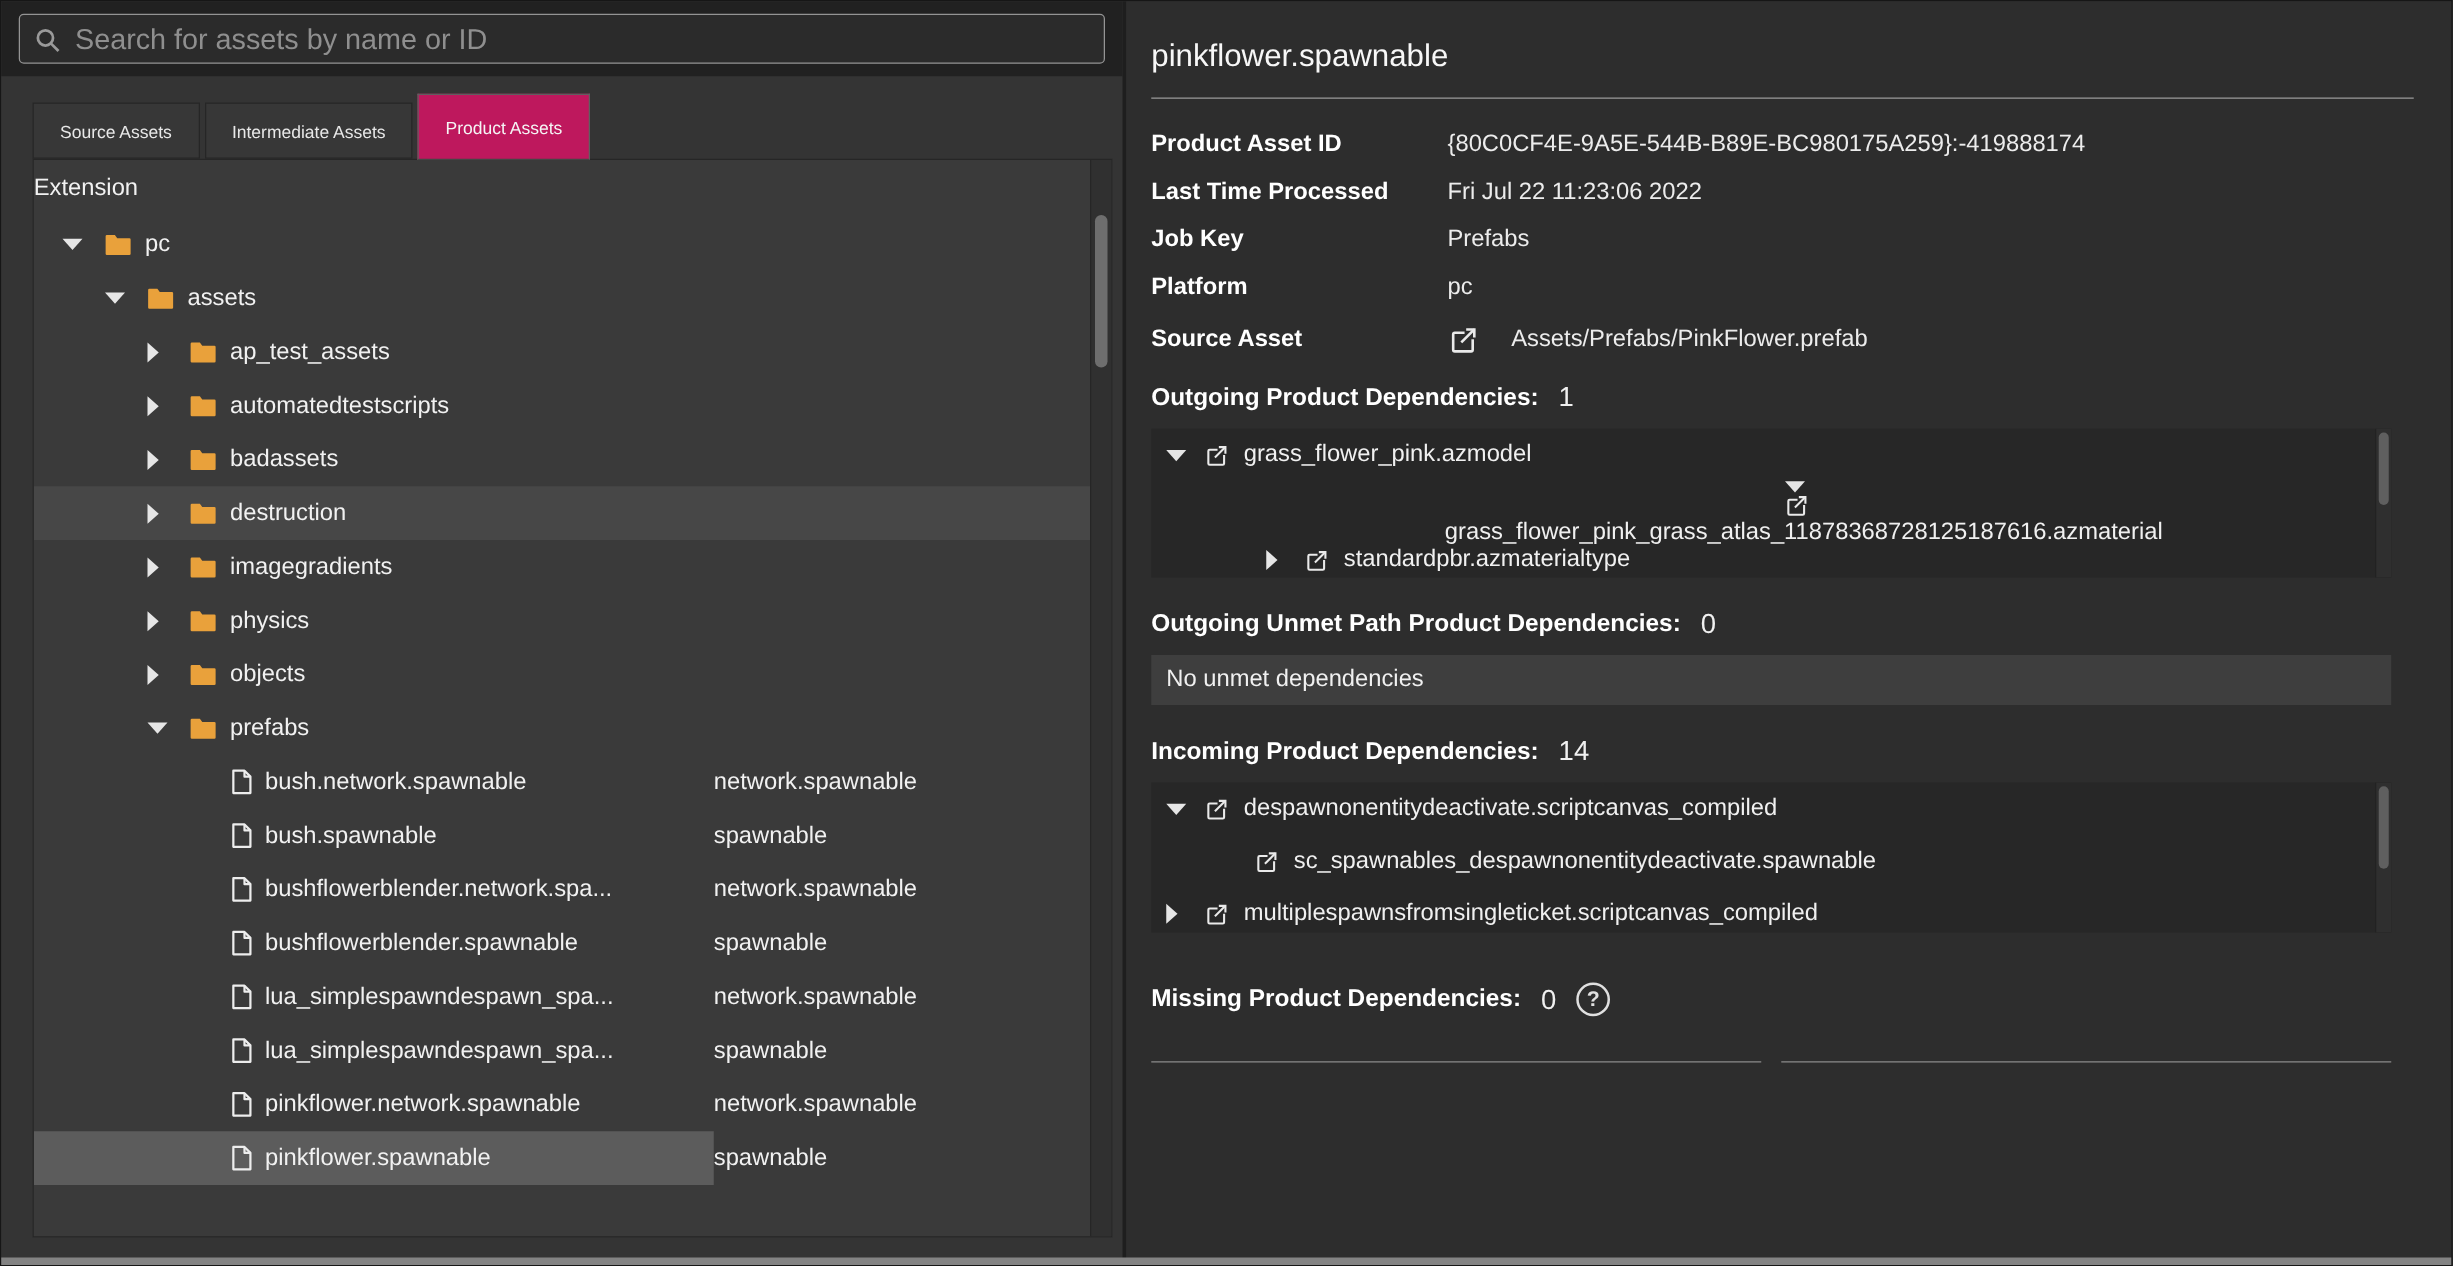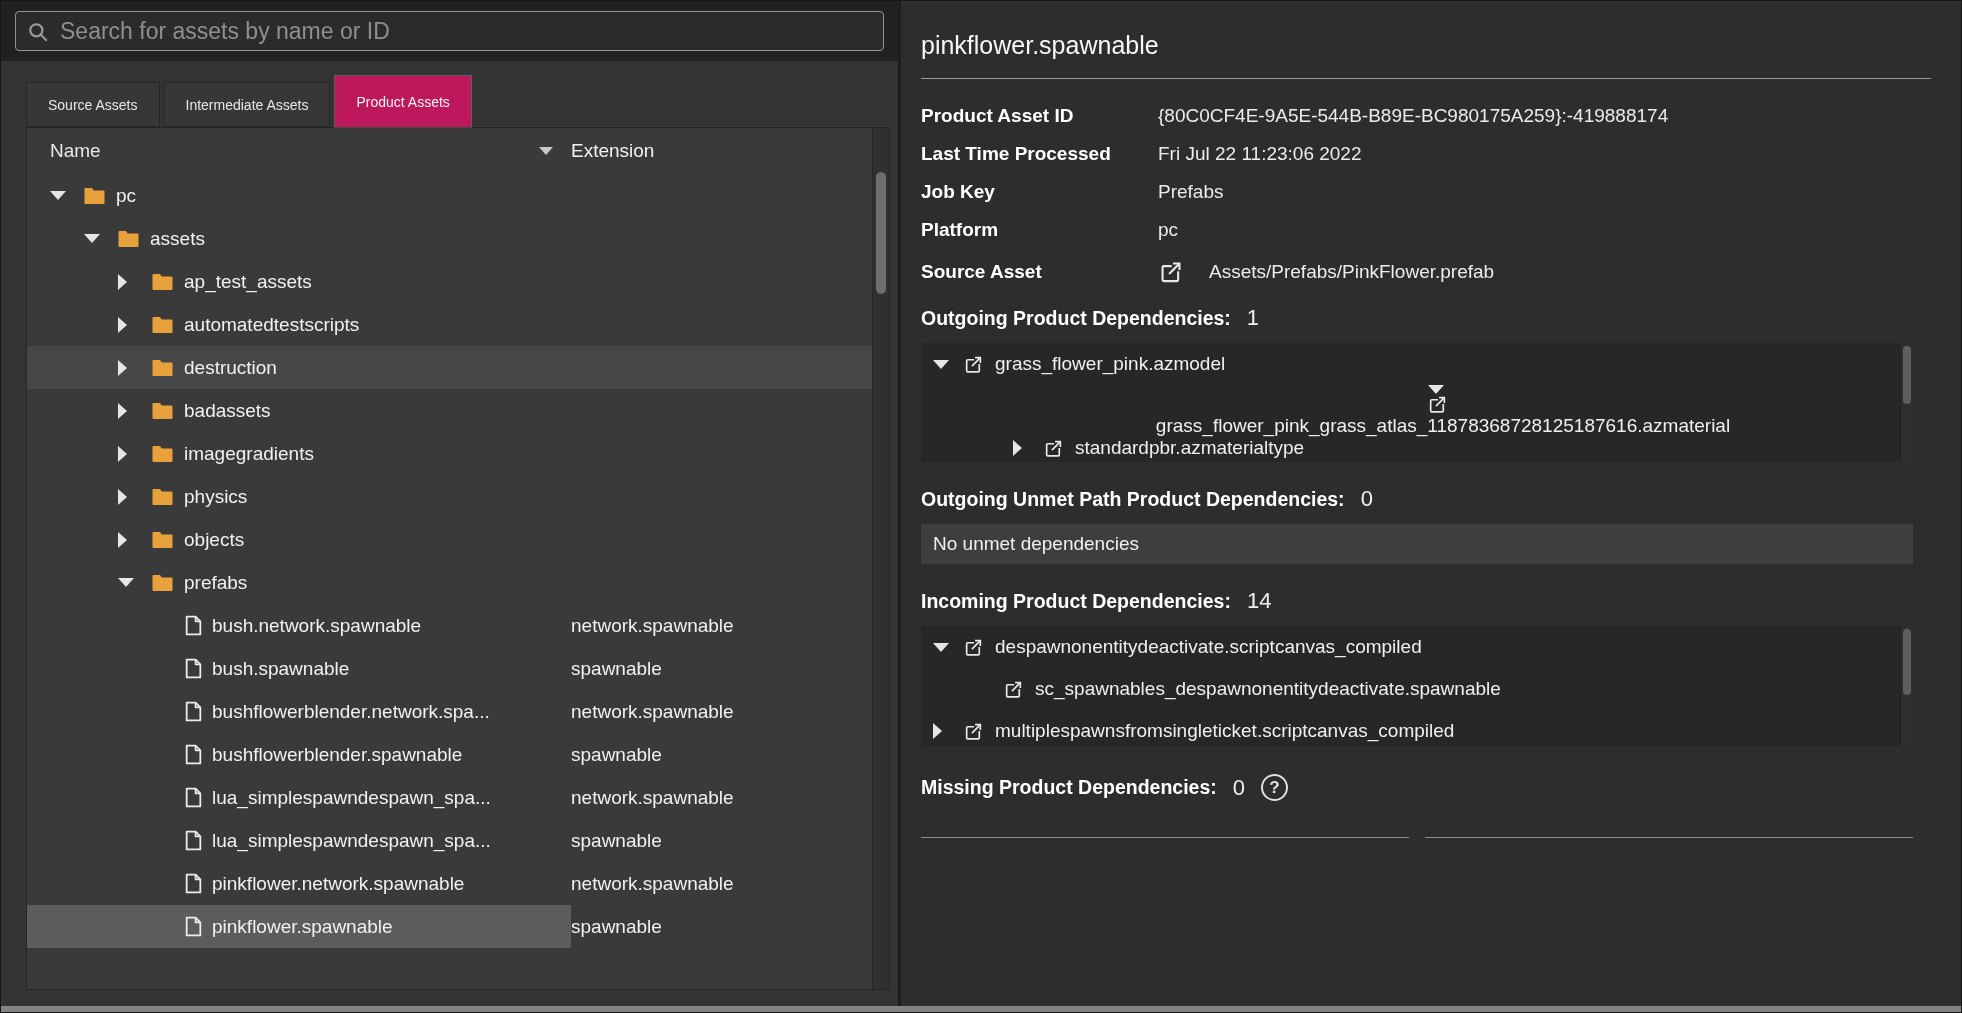--- a/index.html
+++ b/index.html
@@ -53,21 +53,21 @@
   .dep-box.outgoing{height:119px;}
   .dep-box.incoming{height:120px;}
   .dep-row{height:42px;display:flex;align-items:center;color:#f0f0f0;font-size:19px;white-space:nowrap;}
   .dep-row .arrow{width:30px;min-width:30px;}
   .dep-icon{display:flex;margin-right:11px;align-items:center;}
   .dep-scrollbar{position:absolute;top:0;right:0;bottom:0;width:13px;background:#2f2f2f;border-left:1px solid #222;box-sizing:border-box;}
   .dep-scrollbar .thumb{position:absolute;top:3px;left:2px;width:8px;border-radius:4px;background:#5f5f5f;}
   .dep-scrollbar .thumb.h58{height:58px;}
   .dep-scrollbar .thumb.h66{height:66px;}
   .unmet-box{margin-top:12px;margin-right:18px;height:40px;background:#3e3e3e;display:flex;align-items:center;padding-left:12px;font-size:19px;color:#f0f0f0;}
-  .missing-row{margin-top:28px;display:flex;align-items:center;}
+  .missing-row{margin-top:40px;display:flex;align-items:center;}
   .help-icon{width:27px;height:27px;border-radius:50%;border:2px solid #e0e0e0;color:#e0e0e0;display:flex;align-items:center;justify-content:center;font-size:17px;font-weight:700;margin-left:16px;box-sizing:border-box;cursor:default;}
   .bottom-rules{display:flex;gap:16px;margin-top:36px;margin-right:18px;}
   .bottom-rules .rule{flex:1;border-top:1px solid #8b8b8b;height:0;}
   .bottom-edge{position:absolute;left:0;right:0;bottom:0;height:6px;background:#838383;}
 </style>
 </head>
 <body>
 
 <div class="window">
 
@@ -83,24 +83,20 @@
     </div>
 
     <div class="tabs" id="tabs">
         <div class="tab">Source Assets</div>
         <div class="tab">Intermediate Assets</div>
         <div class="tab active">Product Assets</div>
       </div>
 
     <div class="tree-panel">
       <div class="tree-header">
-        <div class="name-col">
-          <span>Name</span>
-          <span class="sort-arrow"></span>
-        </div>
         <div class="ext-cell">
           <span>Extension</span>
         </div>
       </div>
       <div class="tree-body" id="tree-body">
           <div class="tree-row">
             <div class="name-cell" style="padding-left: 23px;">
               <span class="arrow down"></span>
               <span class="icon">
                 <svg width="23" height="19" viewBox="0 0 22 19">
@@ -140,41 +136,41 @@
               <span class="arrow right"></span>
               <span class="icon">
                 <svg width="23" height="19" viewBox="0 0 22 19">
                   <path d="M1 3 a1 1 0 0 1 1 -1 h6.4 l1.9 2.6 H20 a1 1 0 0 1 1 1 V17 a1 1 0 0 1 -1 1 H2 a1 1 0 0 1 -1 -1 Z" fill="#E9A13B"></path>
                 </svg>
               </span>
               <span class="row-label">automatedtestscripts</span>
             </div>
             <div class="ext-cell"></div>
           </div>
+          <div class="tree-row">
+            <div class="name-cell" style="padding-left: 91px;">
+              <span class="arrow right"></span>
+              <span class="icon">
+                <svg width="23" height="19" viewBox="0 0 22 19">
+                  <path d="M1 3 a1 1 0 0 1 1 -1 h6.4 l1.9 2.6 H20 a1 1 0 0 1 1 1 V17 a1 1 0 0 1 -1 1 H2 a1 1 0 0 1 -1 -1 Z" fill="#E9A13B"></path>
+                </svg>
+              </span>
+              <span class="row-label">badassets</span>
+            </div>
+            <div class="ext-cell"></div>
+          </div>
           <div class="tree-row hover">
             <div class="name-cell" style="padding-left: 91px;">
               <span class="arrow right"></span>
               <span class="icon">
                 <svg width="23" height="19" viewBox="0 0 22 19">
                   <path d="M1 3 a1 1 0 0 1 1 -1 h6.4 l1.9 2.6 H20 a1 1 0 0 1 1 1 V17 a1 1 0 0 1 -1 1 H2 a1 1 0 0 1 -1 -1 Z" fill="#E9A13B"></path>
                 </svg>
               </span>
               <span class="row-label">destruction</span>
-            </div>
-            <div class="ext-cell"></div>
-          </div>
-          <div class="tree-row">
-            <div class="name-cell" style="padding-left: 91px;">
-              <span class="arrow right"></span>
-              <span class="icon">
-                <svg width="23" height="19" viewBox="0 0 22 19">
-                  <path d="M1 3 a1 1 0 0 1 1 -1 h6.4 l1.9 2.6 H20 a1 1 0 0 1 1 1 V17 a1 1 0 0 1 -1 1 H2 a1 1 0 0 1 -1 -1 Z" fill="#E9A13B"></path>
-                </svg>
-              </span>
-              <span class="row-label">badassets</span>
             </div>
             <div class="ext-cell"></div>
           </div>
           <div class="tree-row">
             <div class="name-cell" style="padding-left: 91px;">
               <span class="arrow right"></span>
               <span class="icon">
                 <svg width="23" height="19" viewBox="0 0 22 19">
                   <path d="M1 3 a1 1 0 0 1 1 -1 h6.4 l1.9 2.6 H20 a1 1 0 0 1 1 1 V17 a1 1 0 0 1 -1 1 H2 a1 1 0 0 1 -1 -1 Z" fill="#E9A13B"></path>
                 </svg>

